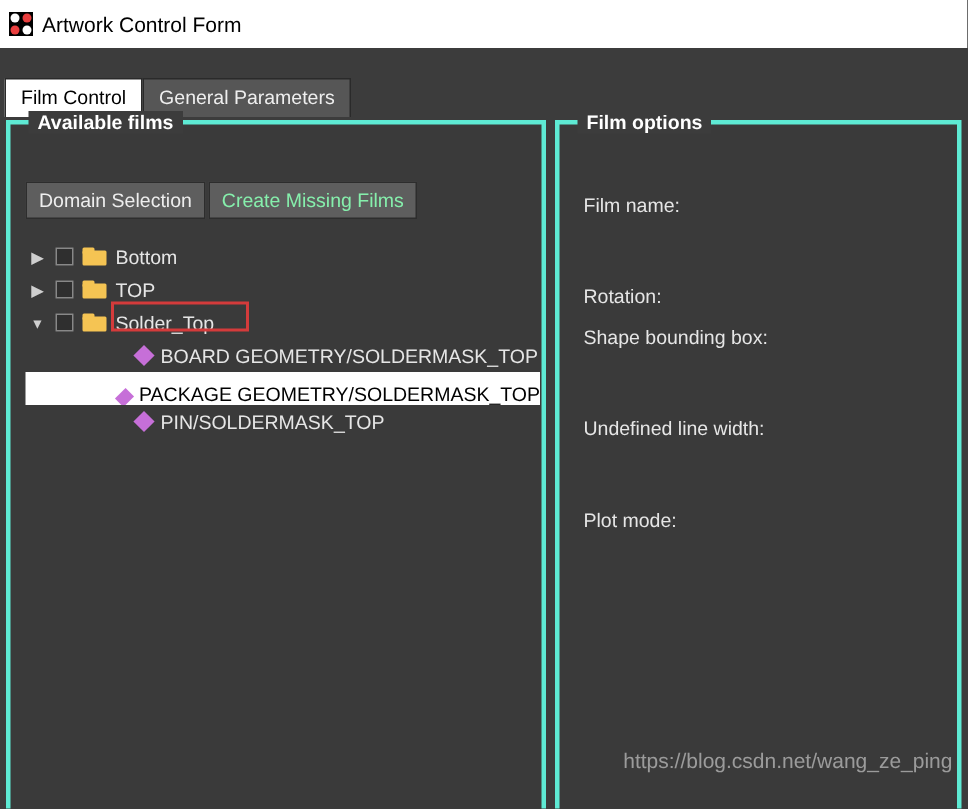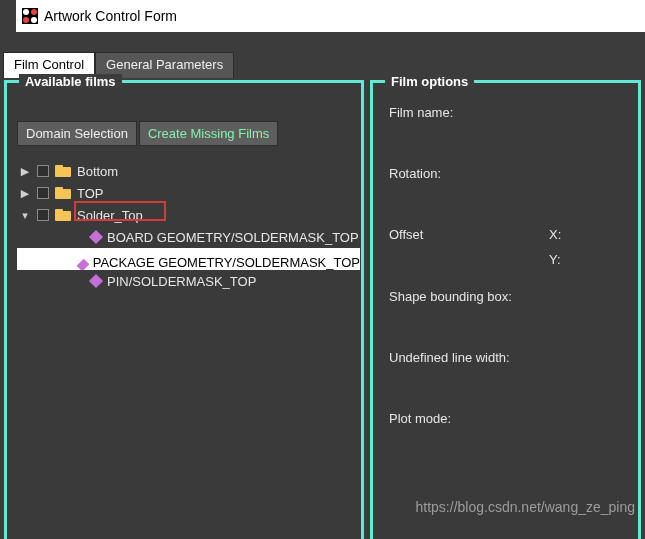--- a/index.html
+++ b/index.html
@@ -1,17 +1,17 @@
 <!DOCTYPE html>
 <html><head>
 <meta charset="utf-8">
 <style>
   * { box-sizing: border-box; margin: 0; padding: 0; font-family: "Segoe UI", Tahoma, sans-serif; }
   body { width: 645px; height: 539px; background: #3c3c3c; color: #e6e6e6; font-size: 13px; overflow: hidden; position: relative; }
-  .titlebar { background: #fff; color: #000; height: 26px; display: flex; align-items: center; padding: 16px 6px; gap: 6px; margin-left: 16px; }
+  .titlebar { background: #fff; color: #000; height: 26px; display: flex; align-items: center; padding: 16px 6px; gap: 6px; }
   .titlebar .appicon { width: 16px; height: 16px; position: relative; background: #000; display: inline-block; }
   .titlebar .appicon::before,
   .titlebar .appicon::after { content: ""; position: absolute; width: 6px; height: 6px; background: #fff; border-radius: 50%; }
   .titlebar .appicon::before { top: 1px; left: 1px; box-shadow: 8px 8px 0 0 #fff; }
   .titlebar .appicon::after { bottom: 1px; left: 1px; background: #e93f3f; border-radius: 50%; box-shadow: 8px -8px 0 0 #e93f3f; }
   .titlebar .title { font-size: 14px; }
   .menubar { height: 20px; background: #3c3c3c; }
   .tabbar { display: flex; height: 26px; padding-left: 3px; background: #3c3c3c; }
   .tab { padding: 4px 10px; font-size: 13px; border: 1px solid #2a2a2a; border-bottom: none; background: #565656; color: #eee; cursor: pointer; }
   .tab.active { background: #fff; color: #000; }
@@ -29,21 +29,21 @@
   .expander { width: 12px; text-align: center; cursor: pointer; color: #cfcfcf; font-size: 11px; user-select: none; }
   .expander.blank { visibility: hidden; }
   .cbox { width: 12px; height: 12px; border: 1px solid #888; background: #2f2f2f; display: inline-block; cursor: pointer; }
   .folder { width: 16px; height: 12px; display: inline-block; position: relative; }
   .folder::before { content: ""; position: absolute; bottom: 0; left: 0; width: 16px; height: 10px; background: #f5c453; border-radius: 1px; }
   .folder::after { content: ""; position: absolute; top: 0; left: 0; width: 8px; height: 4px; background: #f5c453; border-radius: 1px 1px 0 0; }
   .diamond { width: 10px; height: 10px; display: inline-block; transform: rotate(45deg); }
   .diamond.purple { background: #c66fd8; }
   .childpad { width: 48px; display: inline-block; }
   .redbox { position: absolute; border: 2px solid #d43b3b; pointer-events: none; }
-  .opts { padding: 8px 6px 0 6px; font-size: 13px; color: #e6e6e6; }
+  .opts { padding: 8px 6px 0 6px; font-size: 13px; color: #e6e6e6; margin-top: 24px; }
   .optrow { margin-bottom: 12px; }
   .optrow.gap-lg { margin-top: 46px; }
   .offset-grid { display: flex; }
   .offset-grid .lbl { width: 160px; }
   .offset-grid .xy div { margin-bottom: 10px; }
   .watermark { position: absolute; bottom: 24px; right: 10px; color: #bcbcbc; font-size: 14px; opacity: 0.75; pointer-events: none; }
 </style>
 </head>
 <body>
 
@@ -118,27 +118,20 @@
     <div class="redbox" style="top:118px;left:67px;width:92px;height:20px;"></div>
   </div>
 
   <div class="panel right">
     <div class="panel-legend">Film options</div>
 
     <div class="opts">
       <div class="optrow">Film name:</div>
       <div class="optrow gap-lg">Rotation:</div>
 
-      <div class="optrow gap-lg offset-grid">
-        <div class="lbl">Offset</div>
-        <div class="xy">
-          <div>X:</div>
-          <div>Y:</div>
-        </div>
-      </div>
 
       <div class="optrow">Shape bounding box:</div>
       <div class="optrow gap-lg">Undefined line width:</div>
       <div class="optrow gap-lg">Plot mode:</div>
     </div>
   </div>
 
 </div>
 
 <div class="watermark">https://blog.csdn.net/wang_ze_ping</div>

